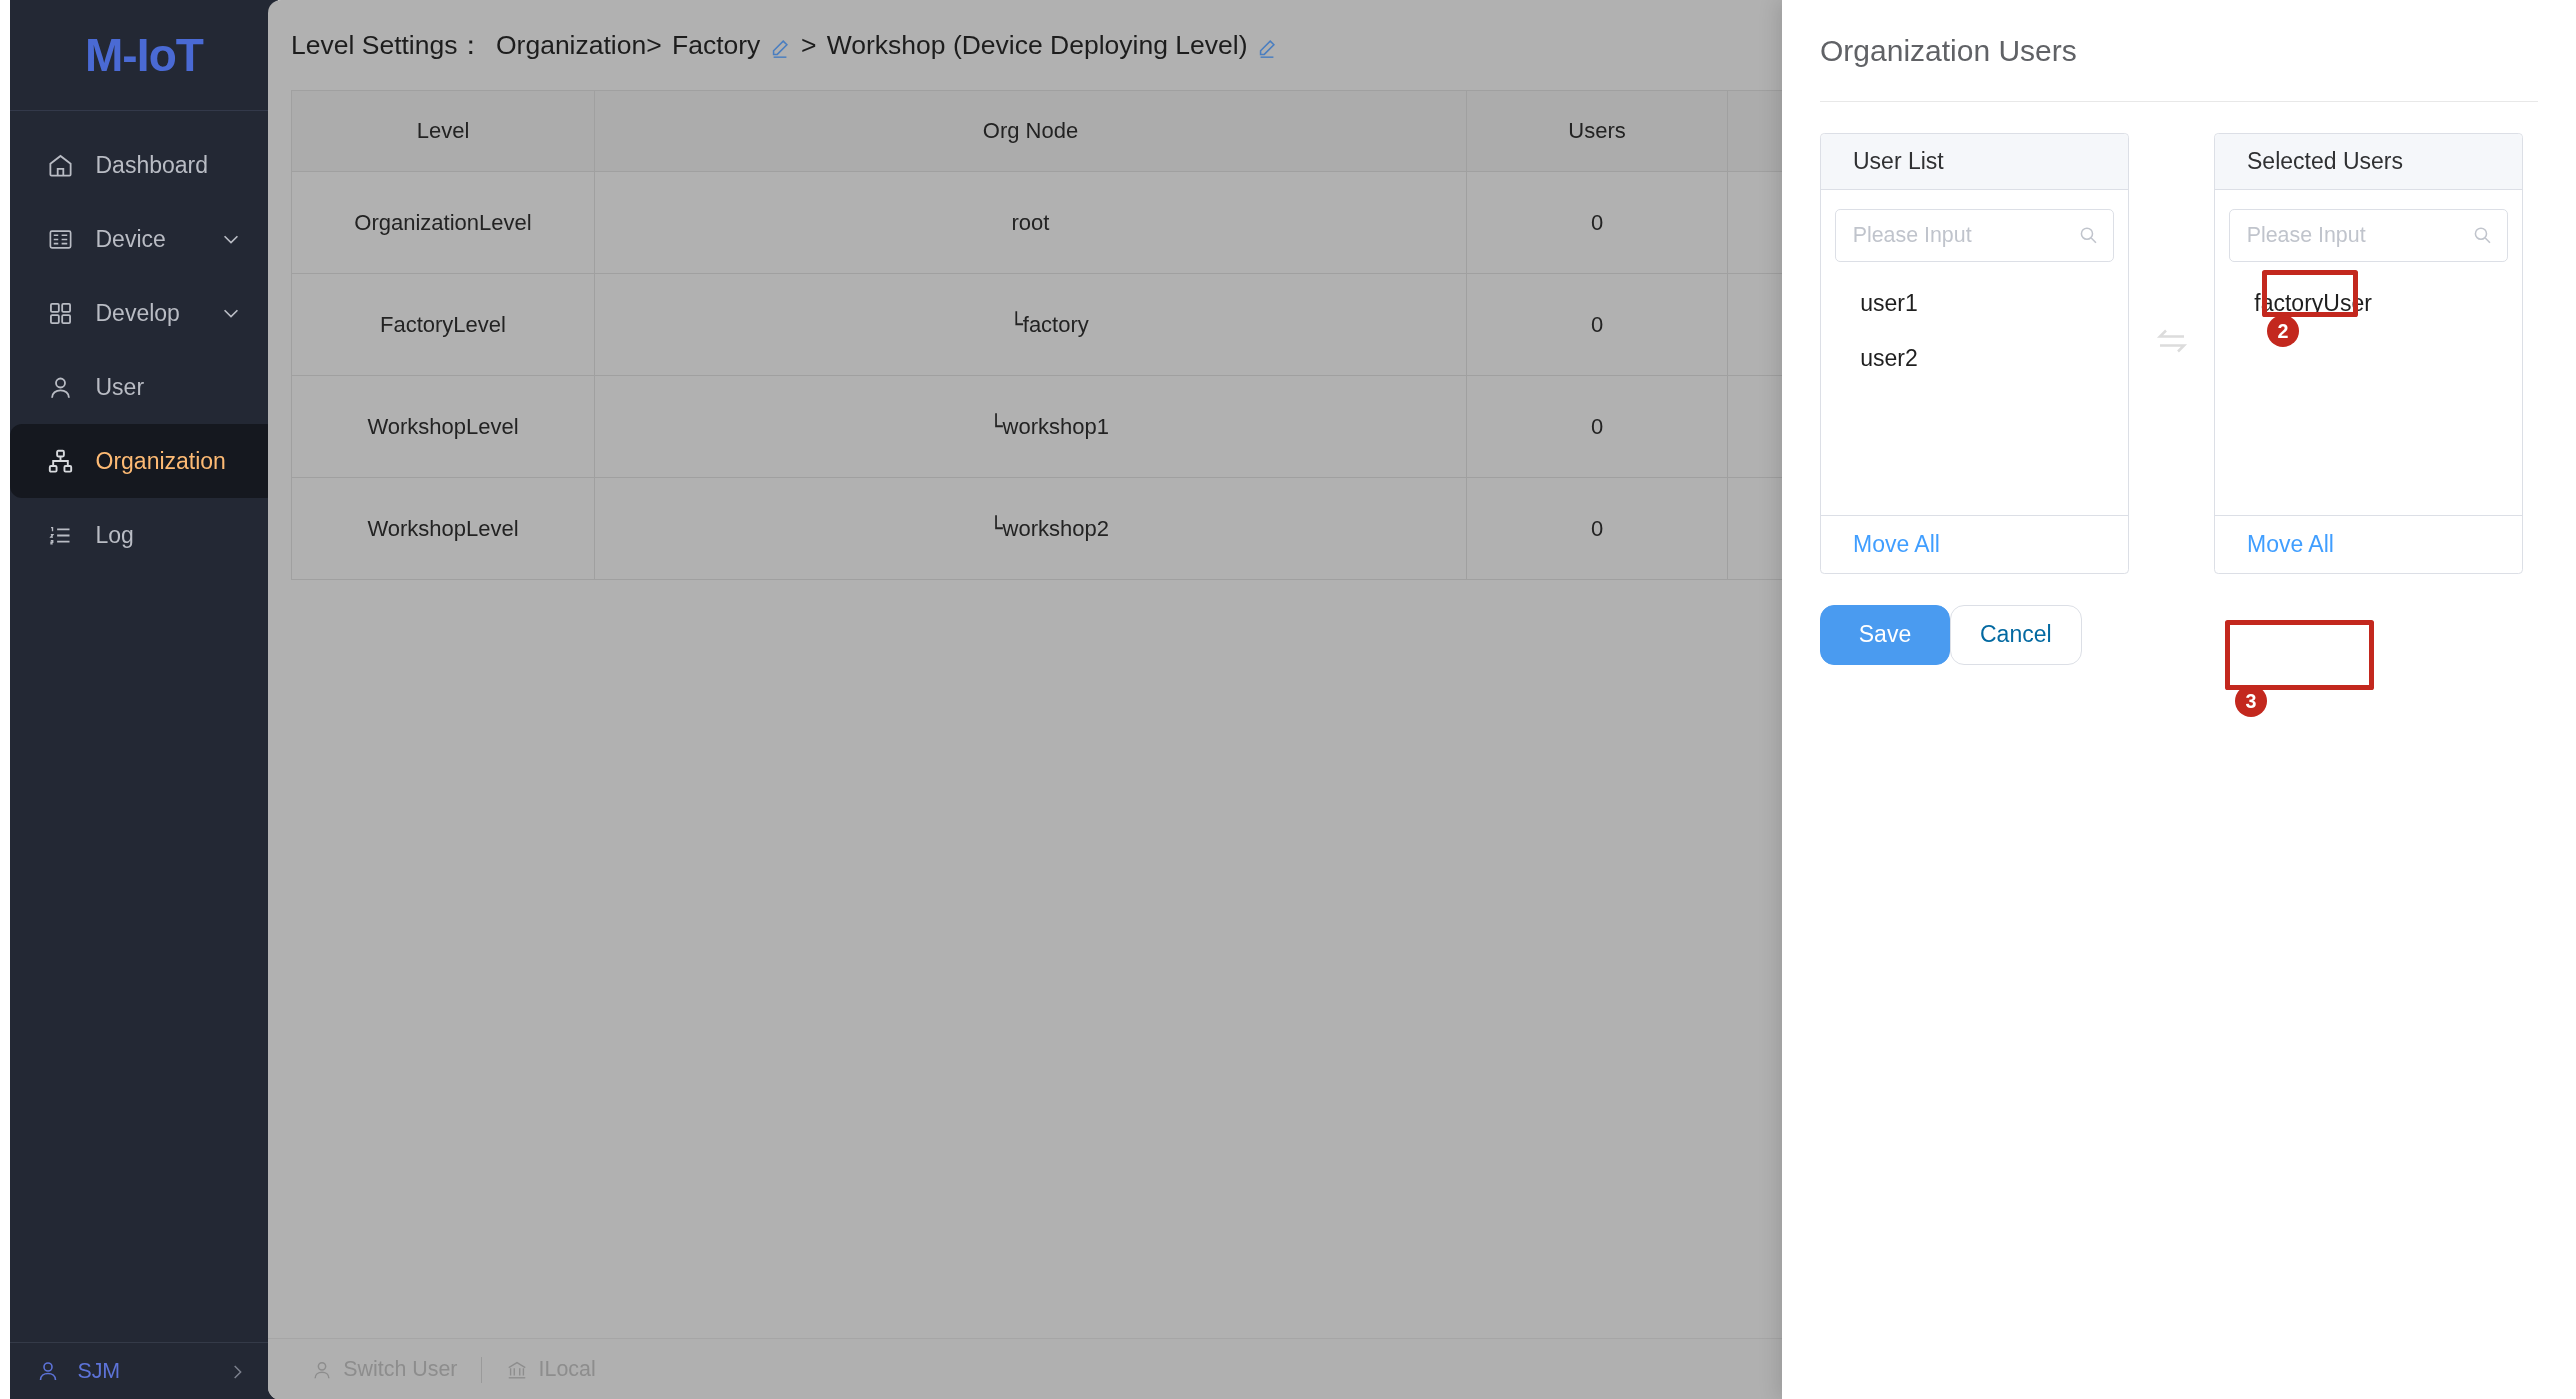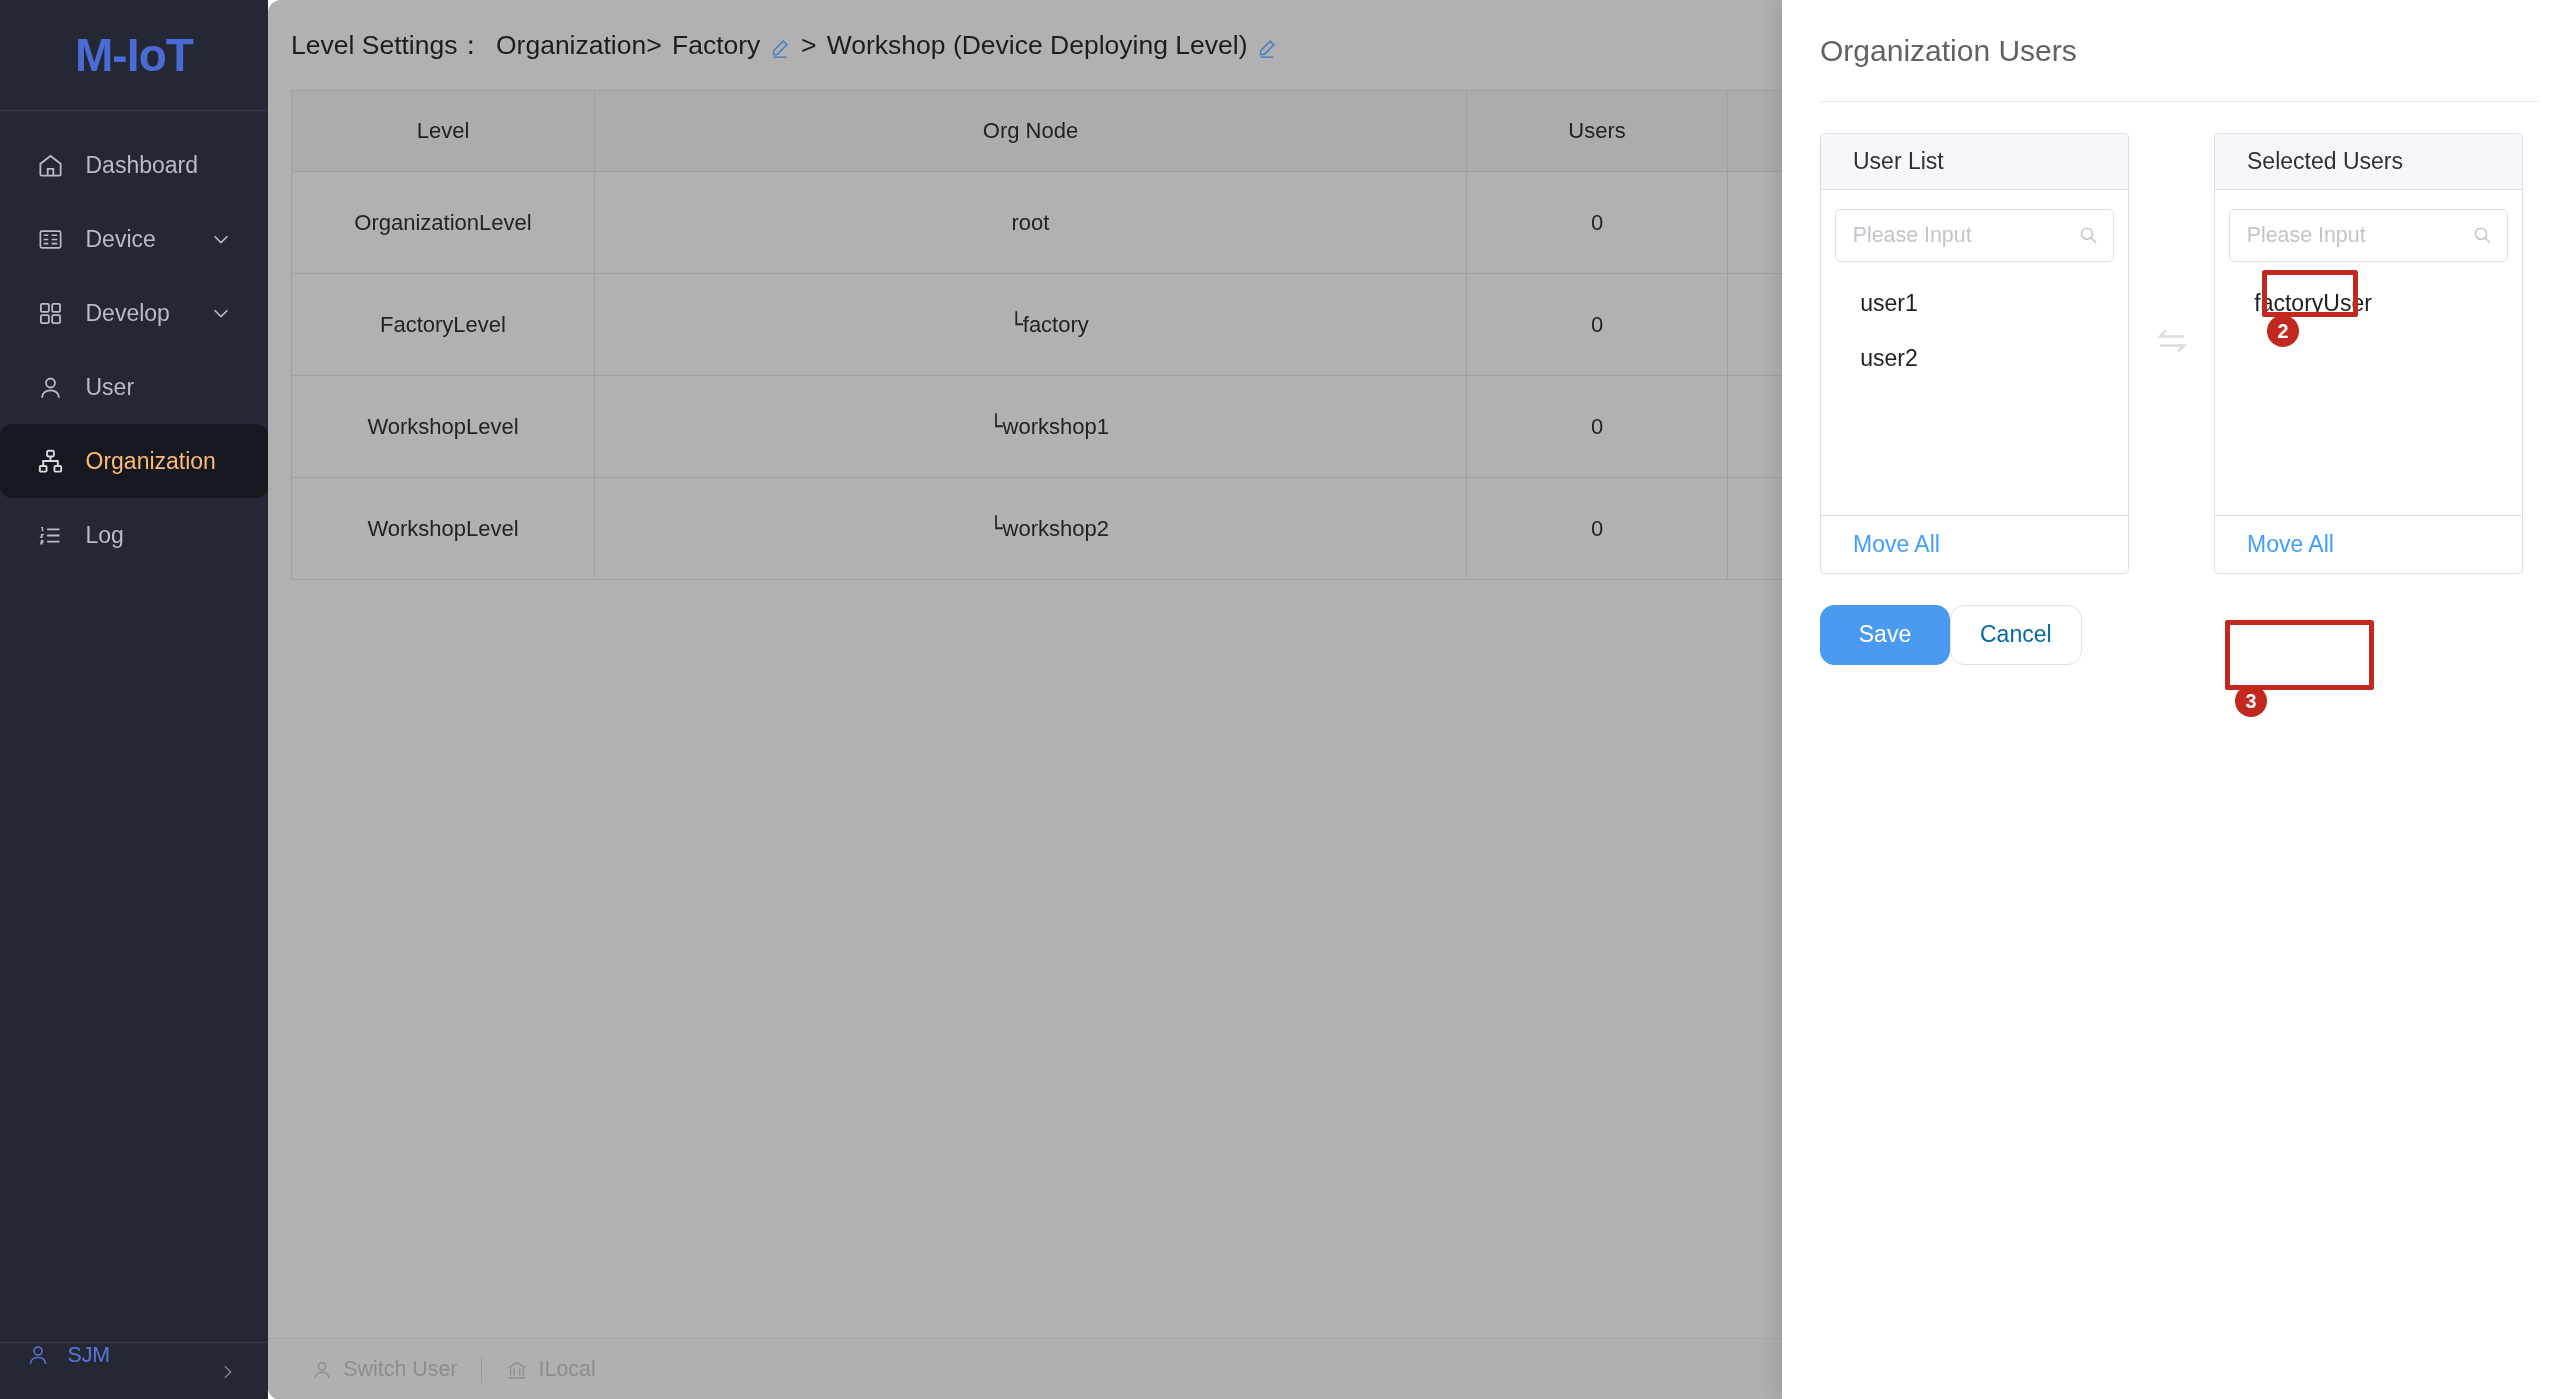--- a/index.html
+++ b/index.html
@@ -9,21 +9,21 @@
     overflow: hidden;
     background: #ffffff;
   }
   .app {
     position: relative;
     width: 2576px; height: 1400px;
   }
 
   
   .sidebar {
-    position: absolute; left: 0; top: 0;
+    position: absolute; left: 10px; top: 0;
     width: 268px; height: 1400px;
     background: #232834;
     display: flex; flex-direction: column;
   }
   .brand {
     height: 111px;
     display: flex; align-items: center; justify-content: center;
     border-bottom: 0.9px solid #33394a;
   }
   .brand-text {
@@ -58,21 +58,21 @@
   .chev {
     position: absolute; right: 36px; top: 50%;
     transform: translateY(-50%);
     width: 22px; height: 22px;
   }
   .chev svg { width: 22px; height: 22px; display: block; }
 
   .sidebar-user {
     height: 58px;
     border-top: 0.9px solid #343a48;
-    display: flex; 
+    display: flex; align-items: center;
     padding: 0 29px 0 26px;
     color: #5d73d8;
     font-size: 21.4px;
     position: relative;
   }
   .sidebar-user .uico { width: 26px; height: 26px; margin-right: 15.4px; }
   .sidebar-user .uico svg { width: 24px; height: 24px; display: block; }
   .sidebar-user .arrow {
     position: absolute; right: 31px; top: 50%;
     transform: translateY(-50%);

